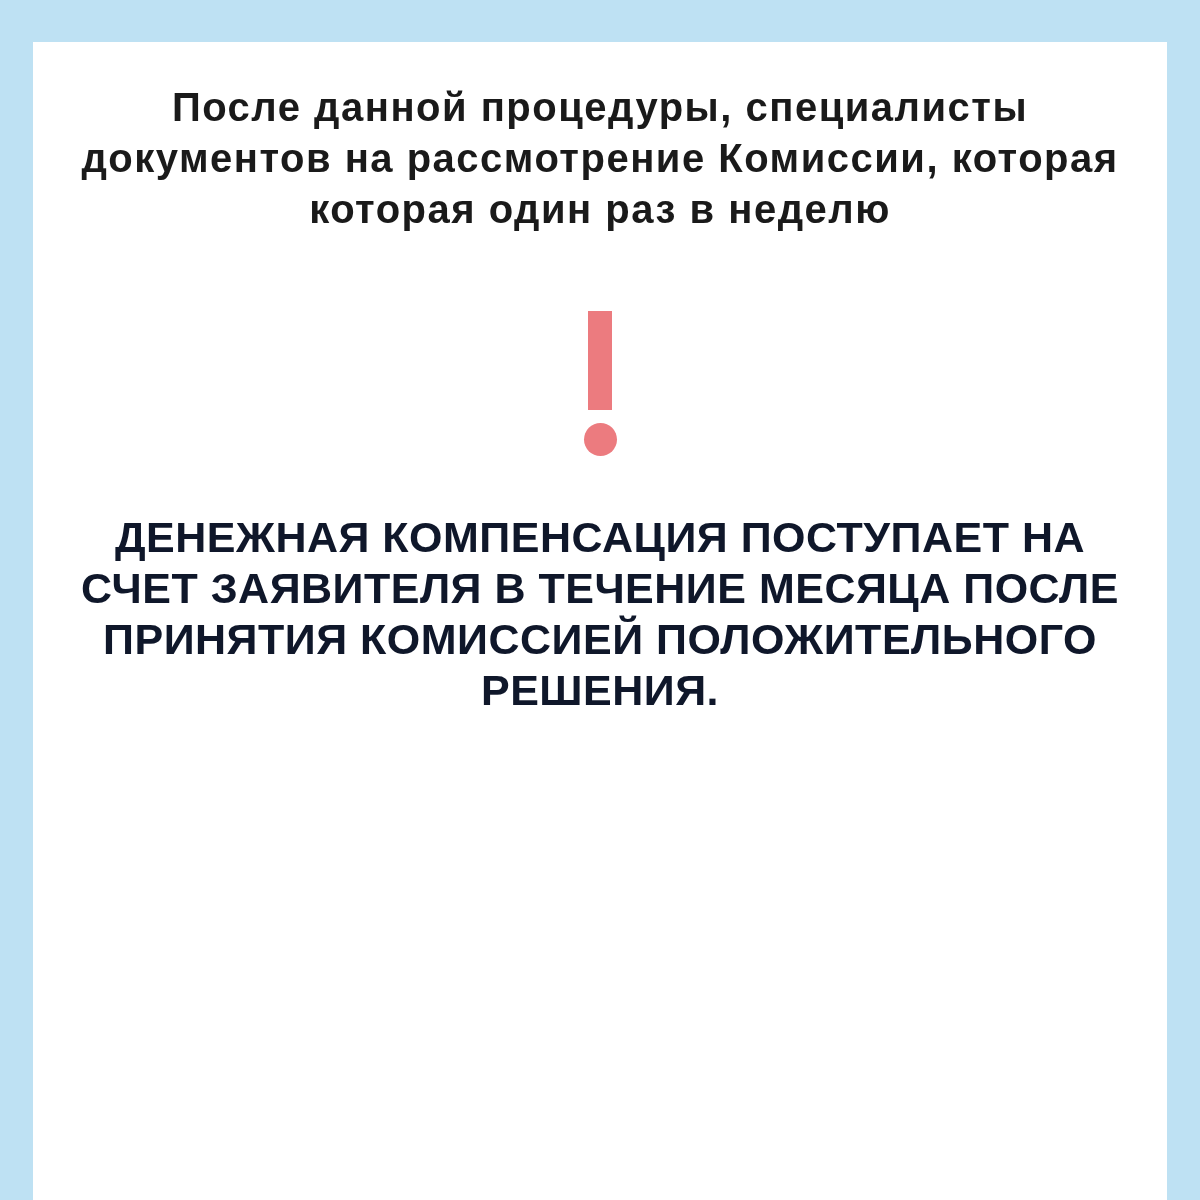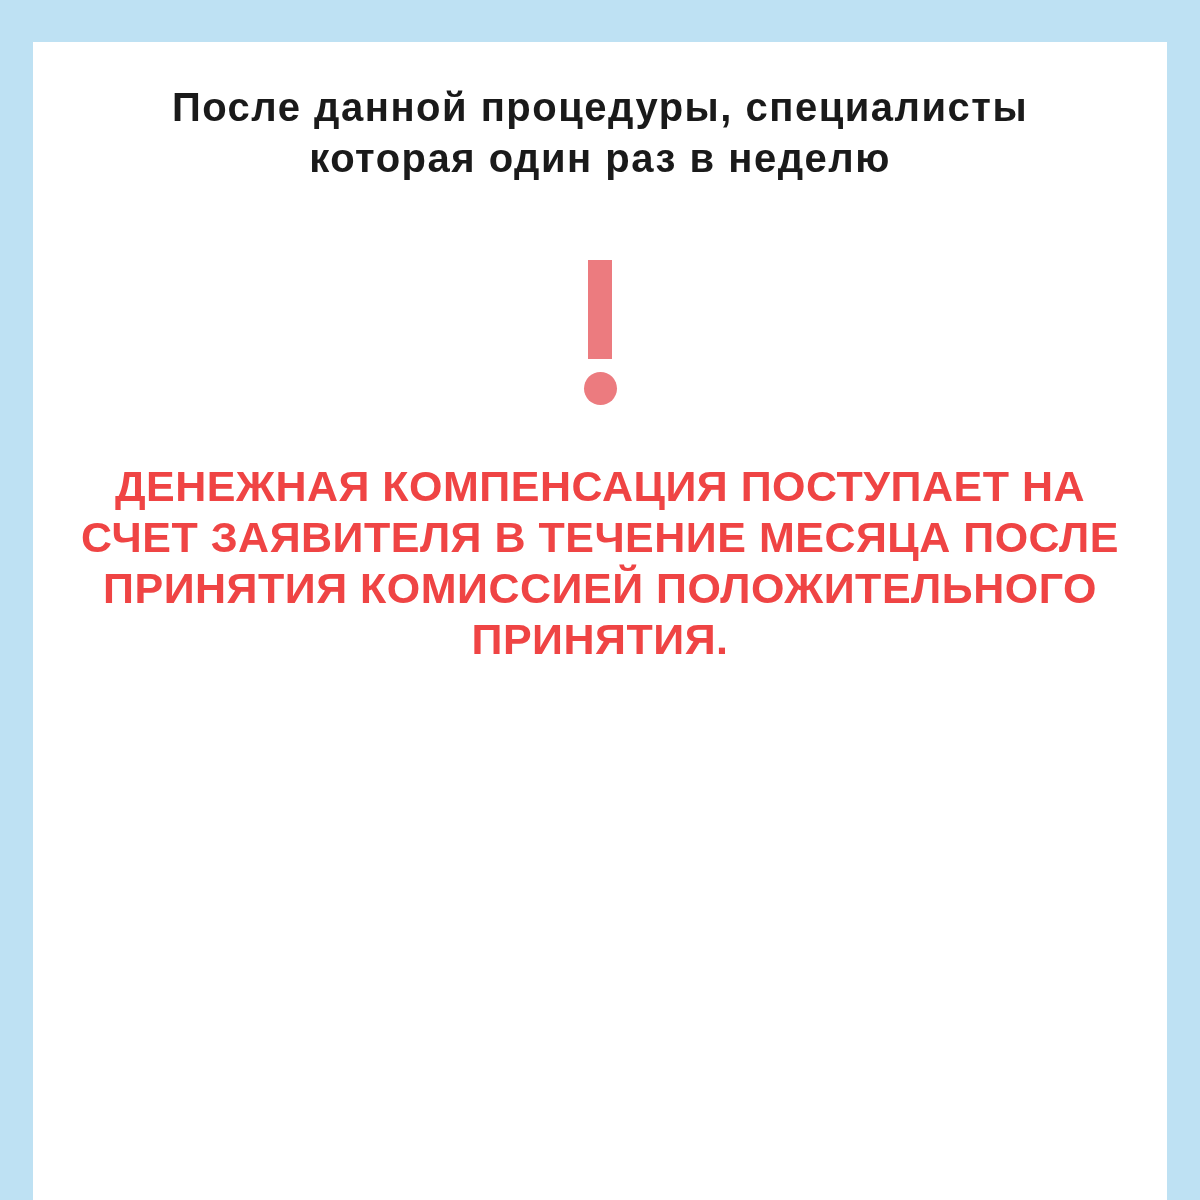--- a/index.html
+++ b/index.html
@@ -48,45 +48,46 @@
   .excl-dot {
     margin-top: 13px;
     width: 33px;
     height: 33px;
     border-radius: 50%;
     background: #EC7B7F;
   }
   .warning {
     margin-top: 56px;
     text-align: center;
-    color: #ef4444;
+    color: #0f172a;
     font-weight: bold;
     font-size: 43px;
     line-height: 51px;
     letter-spacing: 0.5px;
   }
   .warning .line {
     white-space: nowrap;
   }
 </style>
 </head>
 <body>
 
 <div class="card">
 
   <div class="intro">
     <div class="line">После данной процедуры, специалисты</div>
+    <div class="line">документов на рассмотрение Комиссии, которая</div>
     <div class="line">которая один раз в неделю</div>
   </div>
 
   <div class="excl">
     <div class="excl-bar"></div>
     <div class="excl-dot"></div>
   </div>
 
   <div class="warning">
     <div class="line">ДЕНЕЖНАЯ КОМПЕНСАЦИЯ ПОСТУПАЕТ НА</div>
     <div class="line">СЧЕТ ЗАЯВИТЕЛЯ В ТЕЧЕНИЕ МЕСЯЦА ПОСЛЕ</div>
     <div class="line">ПРИНЯТИЯ КОМИССИЕЙ ПОЛОЖИТЕЛЬНОГО</div>
-    <div class="line">ПРИНЯТИЯ.</div>
+    <div class="line">РЕШЕНИЯ.</div>
   </div>
 
 </div>
 
 </body></html>

